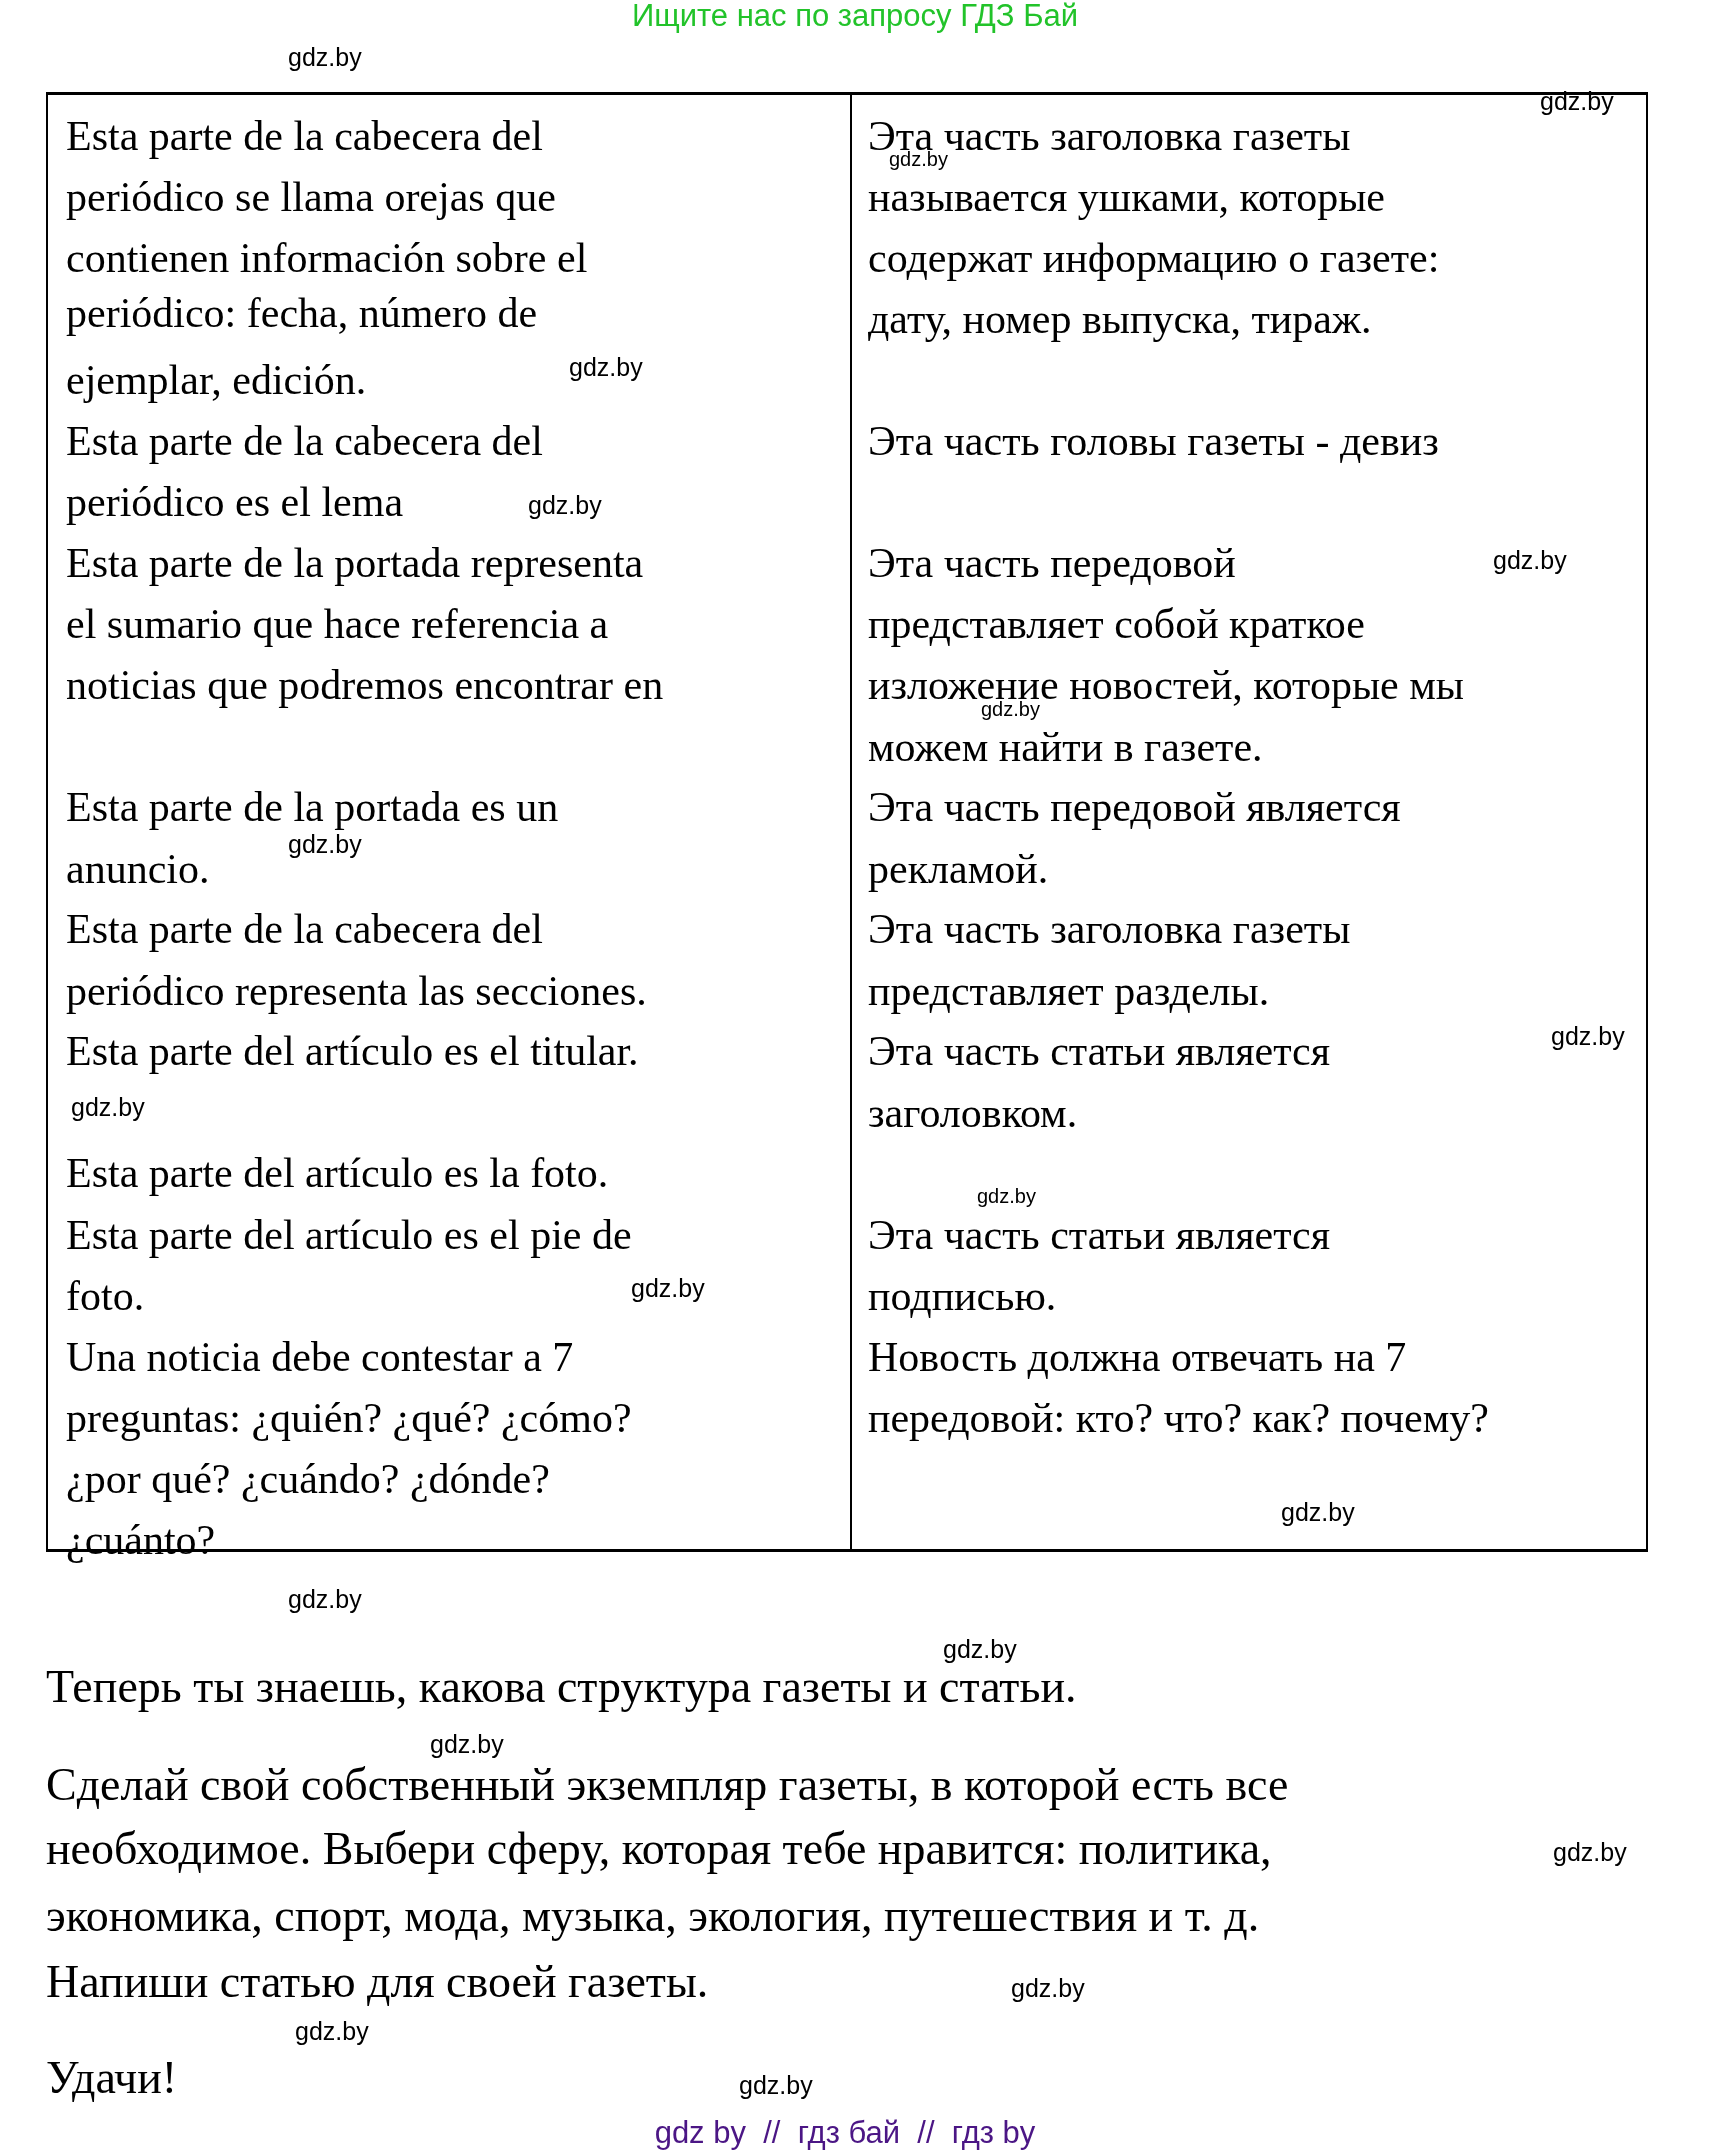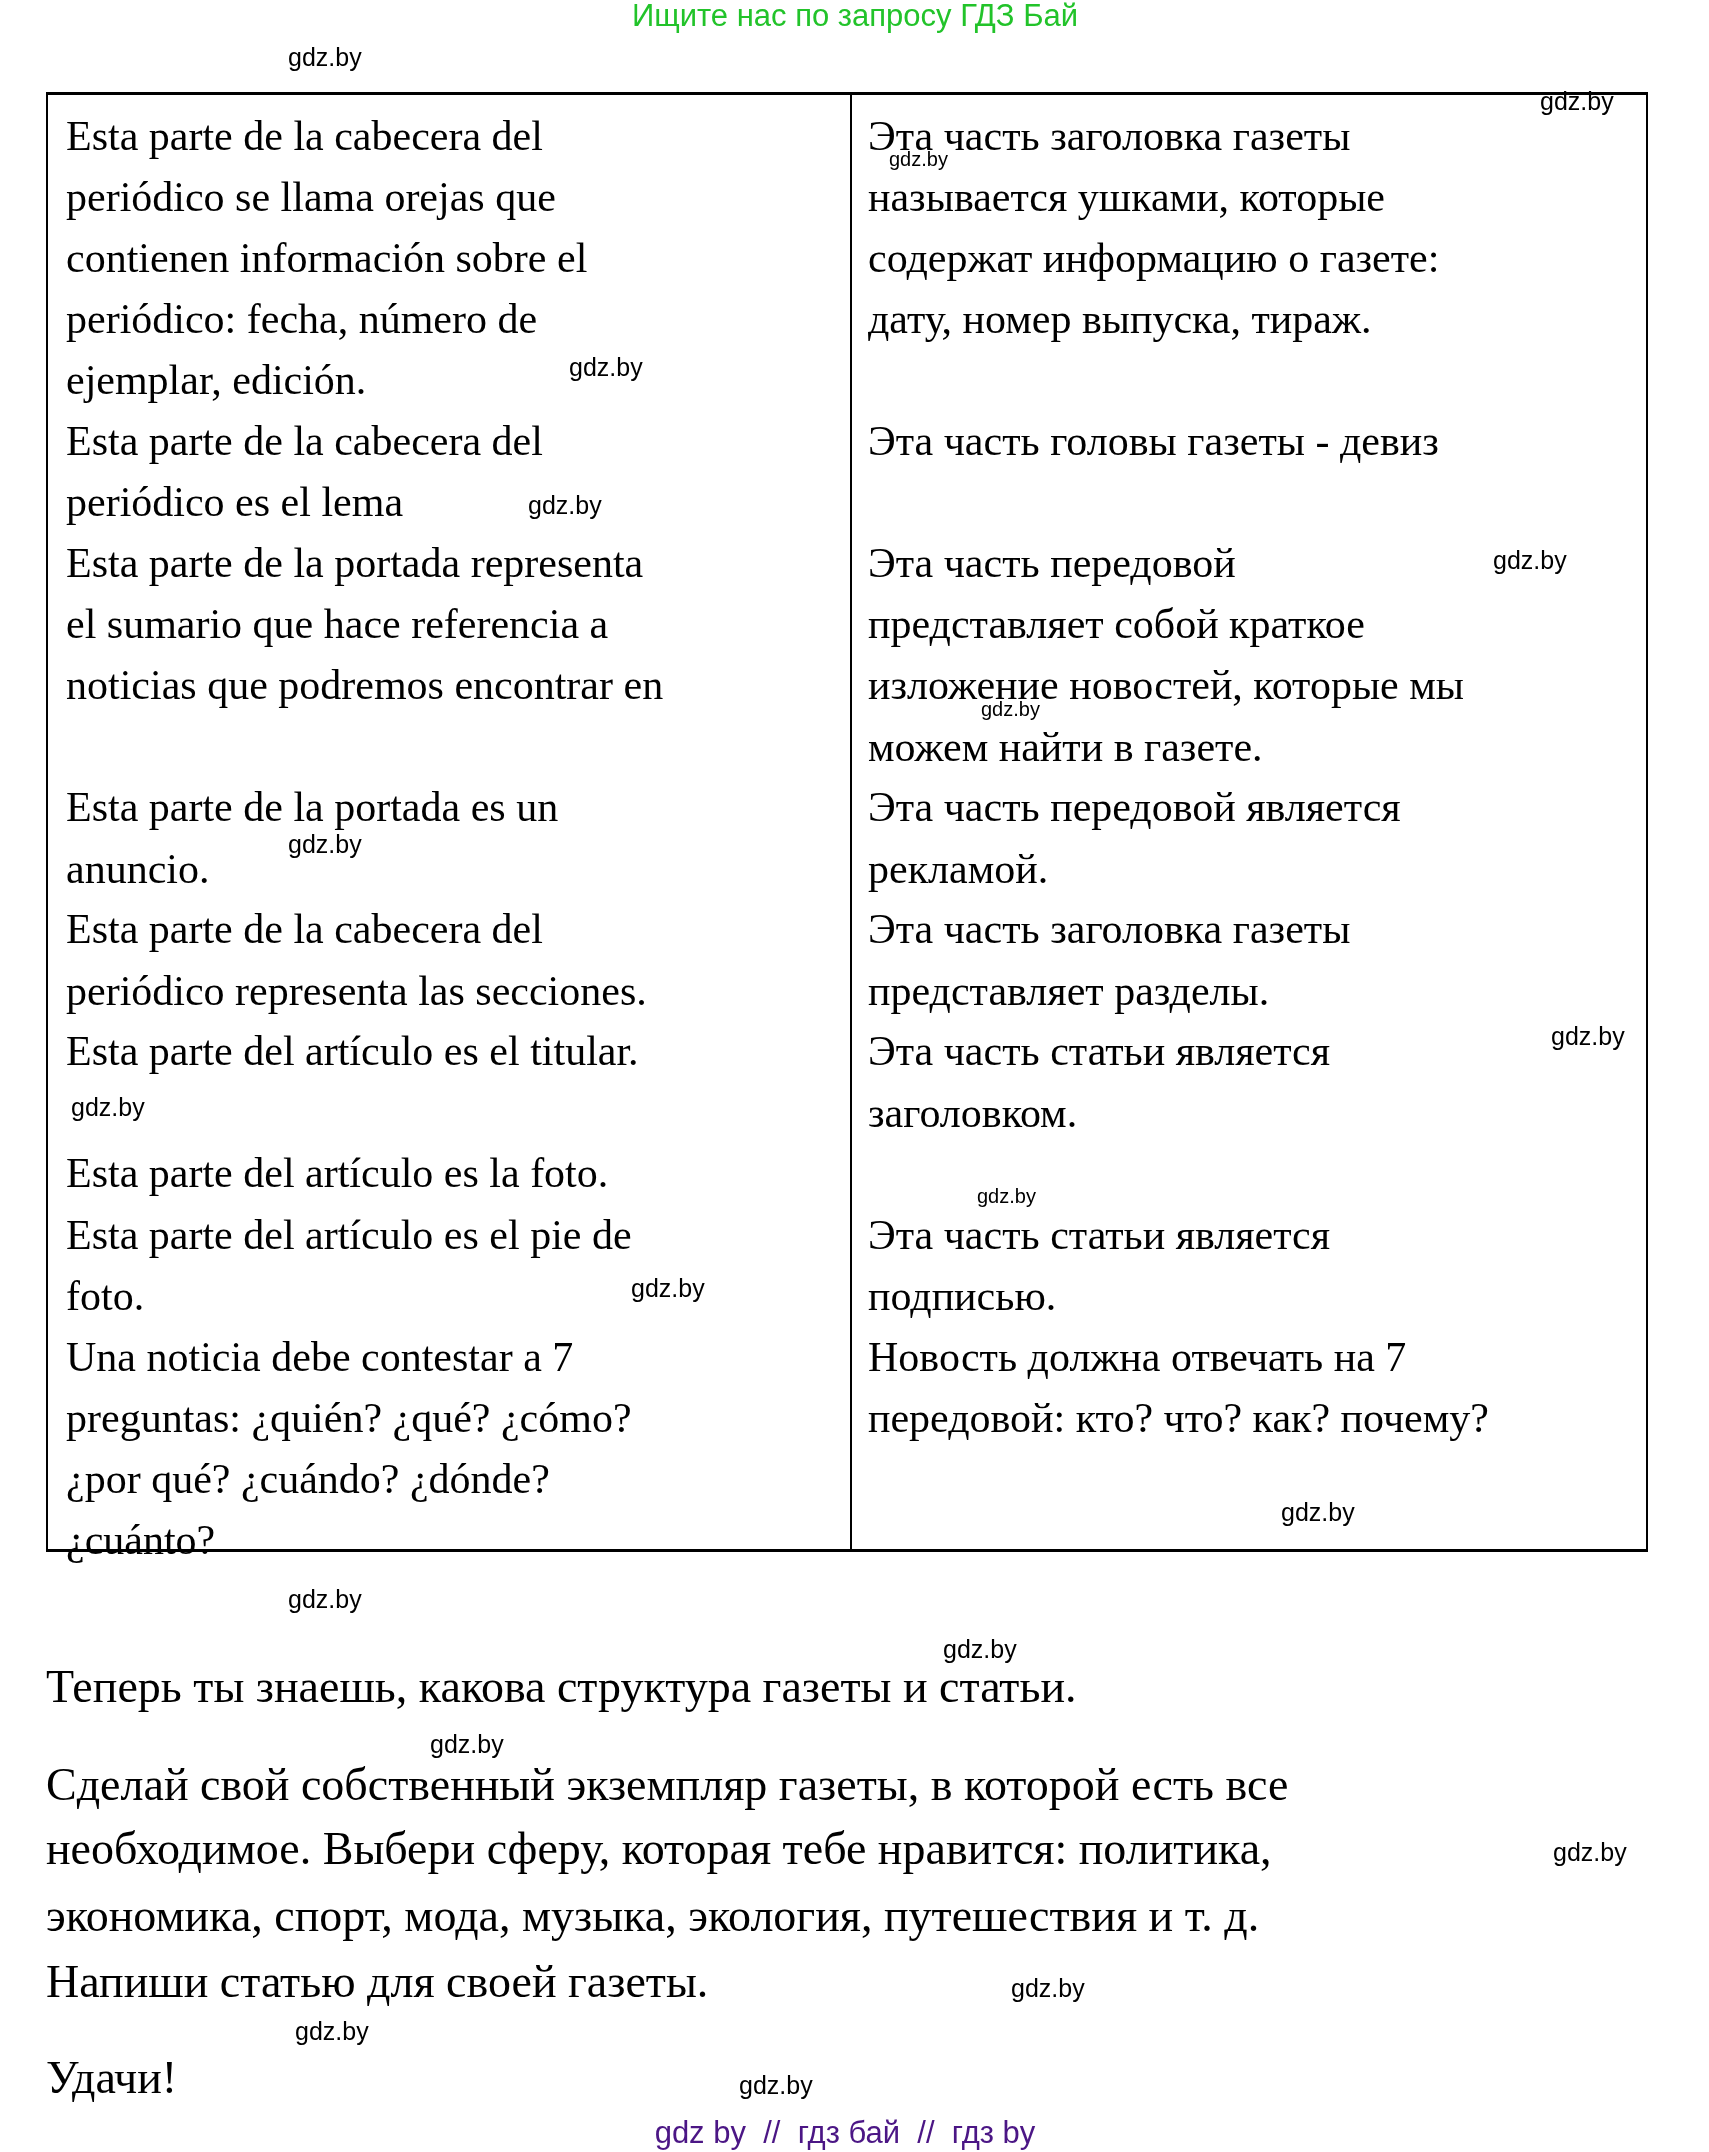--- a/index.html
+++ b/index.html
@@ -21,21 +21,21 @@
 <div class="top-banner">Ищите нас по запросу ГДЗ Бай</div>
 
 <div class="wm" style="left:288px;top:45px;">gdz.by</div>
 
 <div class="table">
   <div class="divider"></div>
 
   <div class="line col-left" style="top:20px">Esta parte de la cabecera del</div>
   <div class="line col-left" style="top:81px">periódico se llama orejas que</div>
   <div class="line col-left" style="top:142px">contienen información sobre el</div>
-  <div class="line col-left" style="top:203px">periódico: fecha, número de</div>
+  <div class="line col-left" style="top:197px">periódico: fecha, número de</div>
   <div class="line col-left" style="top:264px">ejemplar, edición.</div>
   <div class="line col-right" style="top:20px">Эта часть заголовка газеты</div>
   <div class="line col-right" style="top:81px">называется ушками, которые</div>
   <div class="line col-right" style="top:142px">содержат информацию о газете:</div>
   <div class="line col-right" style="top:203px">дату, номер выпуска, тираж.</div>
 
   <div class="line col-left" style="top:325px">Esta parte de la cabecera del</div>
   <div class="line col-left" style="top:386px">periódico es el lema</div>
   <div class="line col-right" style="top:325px">Эта часть головы газеты - девиз</div>
 

